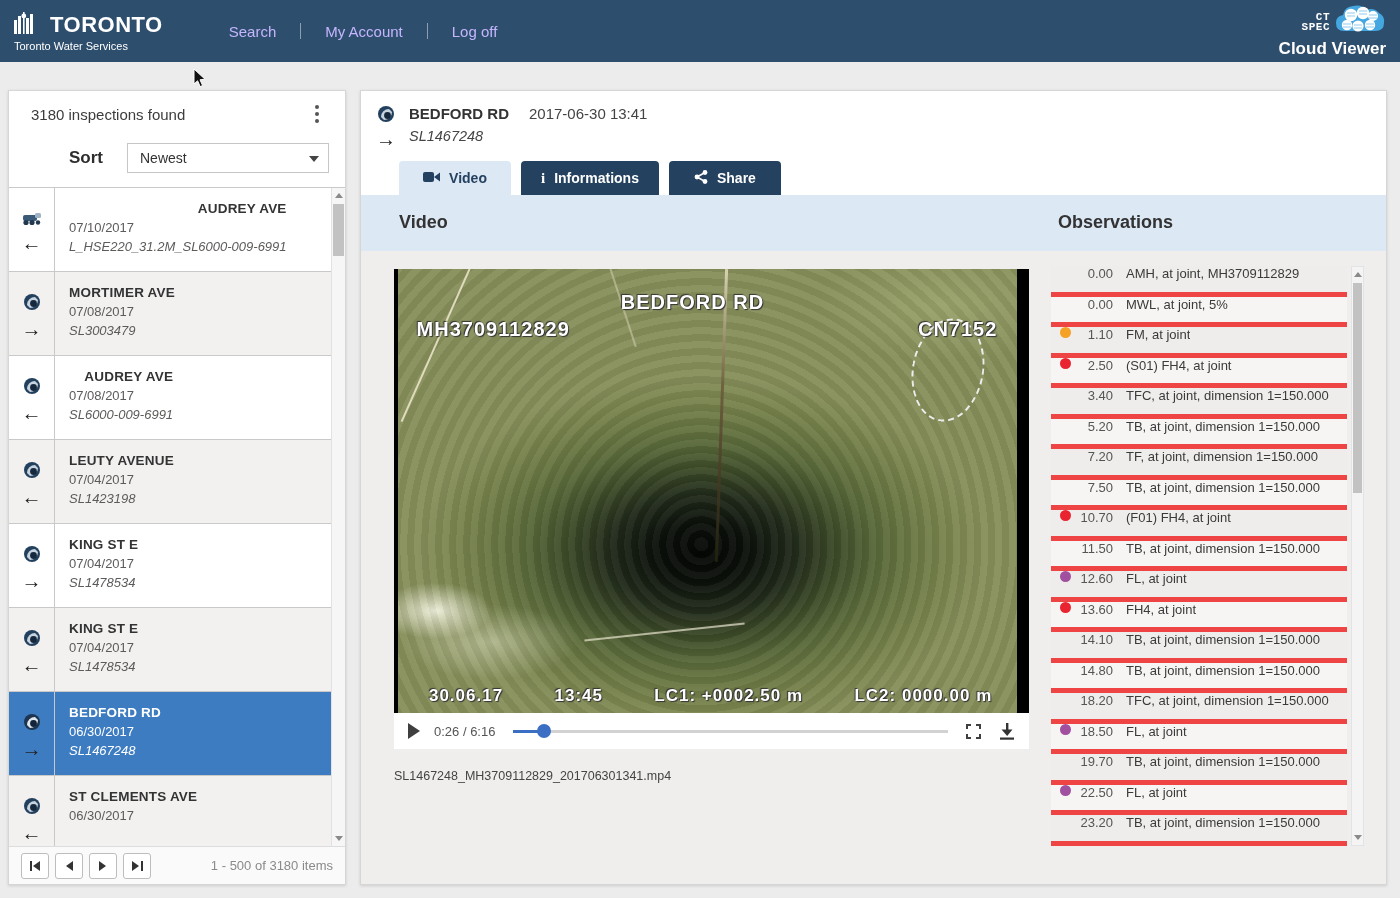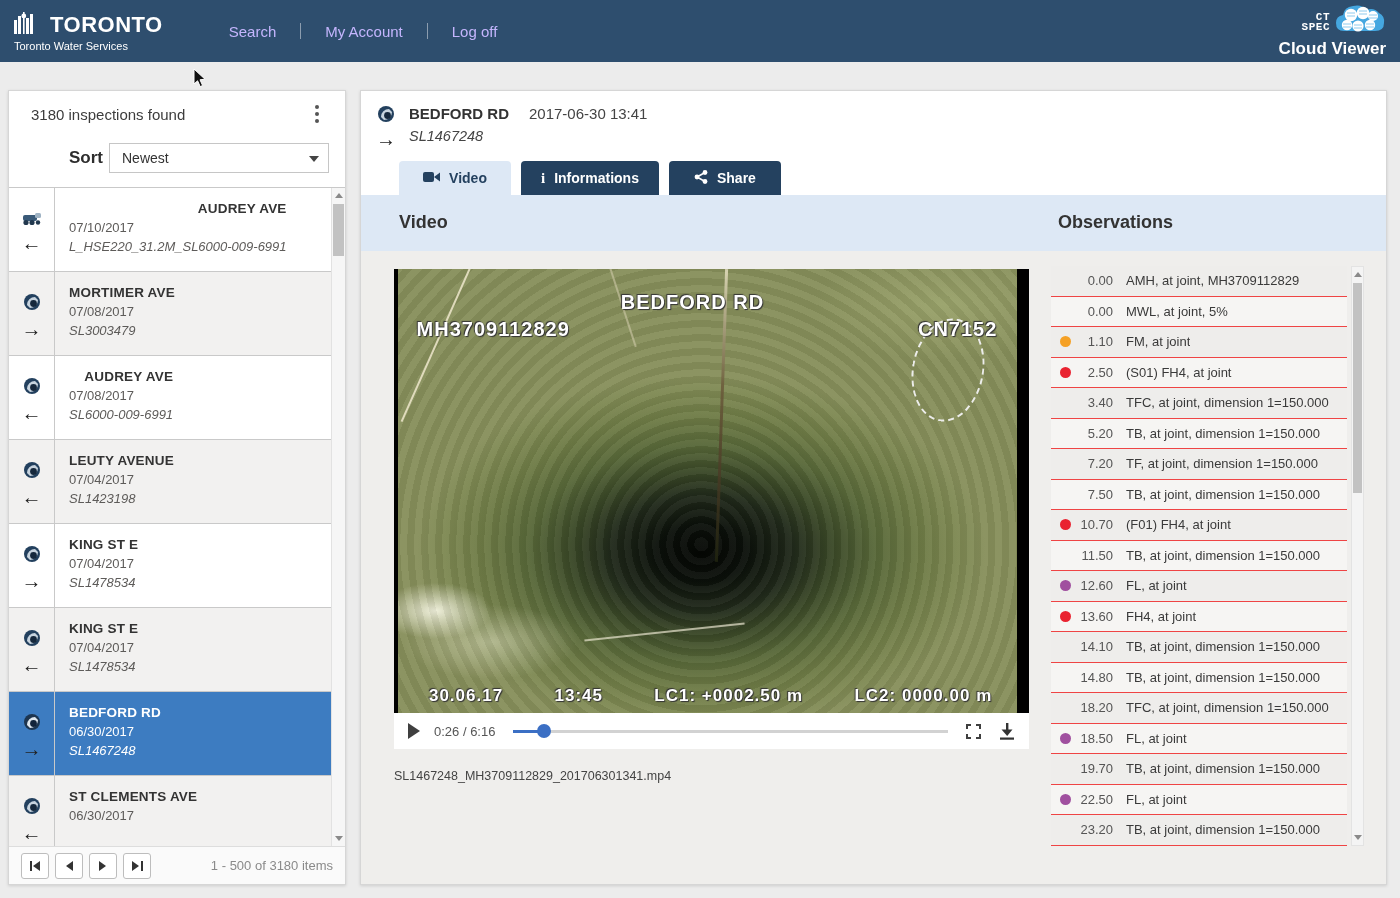--- a/index.html
+++ b/index.html
@@ -29,21 +29,21 @@
     box-shadow:0 1px 3px rgba(0,0,0,.13); }
   .sidebar { left:8px; top:90px; width:338px; height:795px; display:flex; flex-direction:column; }
   .main { left:360px; top:90px; width:1027px; height:795px; }
 
   
   .sb-header { height:46px; display:flex; align-items:center; padding:0 22px; }
   .sb-count { font-size:15px; color:#3c3c3c; }
   .kebab { margin-left:auto; display:flex; flex-direction:column; gap:3px; padding:4px; cursor:pointer; }
   .kebab i { width:4px; height:4px; border-radius:50%; background:#555; display:block; }
   .sb-sortrow { height:50px; display:flex; align-items:center; padding:0 16px 8px 60px; }
-  .sb-sortlabel { font-size:17px; font-weight:bold; color:#2d2d2d; margin-right:6px; }
+  .sb-sortlabel { font-size:17px; font-weight:bold; color:#2d2d2d; margin-right:24px; }
   .sb-select { flex:1; height:30px; border:1px solid #c6c6c6; background:#fff; display:flex;
     align-items:center; padding:0 10px 0 12px; font-size:14px; color:#333; cursor:pointer; position:relative; }
   .chevron-down { position:absolute; right:9px; top:12px; width:0; height:0;
     border-left:5px solid transparent; border-right:5px solid transparent; border-top:6px solid #444; }
 
   .sb-list { flex:1; position:relative; overflow:hidden; border-top:1px solid #c9c9c9; }
   .sb-rows { position:absolute; left:0; top:0; right:14px; }
   .insp-item { height:84px; display:flex; border-bottom:1px solid #c9c9c9; background:#fff; cursor:pointer; }
   .insp-item:nth-child(even) { background:#f2f1f0; }
   .insp-item.selected { background:#3d7cc1; }
@@ -133,22 +133,22 @@
   .fs-btn i { position:absolute; width:5px; height:5px; border:2px solid #3f3f3f; }
   .fs-tl { left:0; top:0; border-right:none!important; border-bottom:none!important; }
   .fs-tr { right:0; top:0; border-left:none!important; border-bottom:none!important; }
   .fs-bl { left:0; bottom:0; border-right:none!important; border-top:none!important; }
   .fs-br { right:0; bottom:0; border-left:none!important; border-top:none!important; }
   .dl-btn { cursor:pointer; display:flex; }
   .filename { margin-top:20px; font-size:12.5px; color:#444; }
 
   
   .obs-panel { position:absolute; left:690px; top:15px; width:296px; }
-  .obs-row { height:30.5px; display:flex; align-items:center; background:#f6f5f3;
-    border-bottom:1px solid #ef4444; cursor:pointer; }
+  .obs-row { height:30.5px; display:flex; background:#f6f5f3;
+    border-bottom:5px solid #ef4444; cursor:pointer; }
   .obs-row:nth-child(odd) { background:#eeedeb; }
   .obs-dot { width:11px; height:11px; border-radius:50%; margin-left:9px; flex:none; visibility:hidden; }
   .obs-time { width:42px; text-align:right; font-size:13px; color:#555; flex:none; }
   .obs-text { margin-left:13px; font-size:13px; color:#3a3a3a; white-space:nowrap; overflow:hidden; }
   .obs-scrollbar { position:absolute; left:990px; top:15px; width:13px; height:580px;
     background:#f4f4f4; border:1px solid #e3e3e3; }
   .obs-thumb { position:absolute; left:1px; top:16px; width:9px; height:210px; background:#c2c2c2; }
 
   .cursor { position:absolute; left:193px; top:68px; z-index:50; pointer-events:none; }
 </style>

